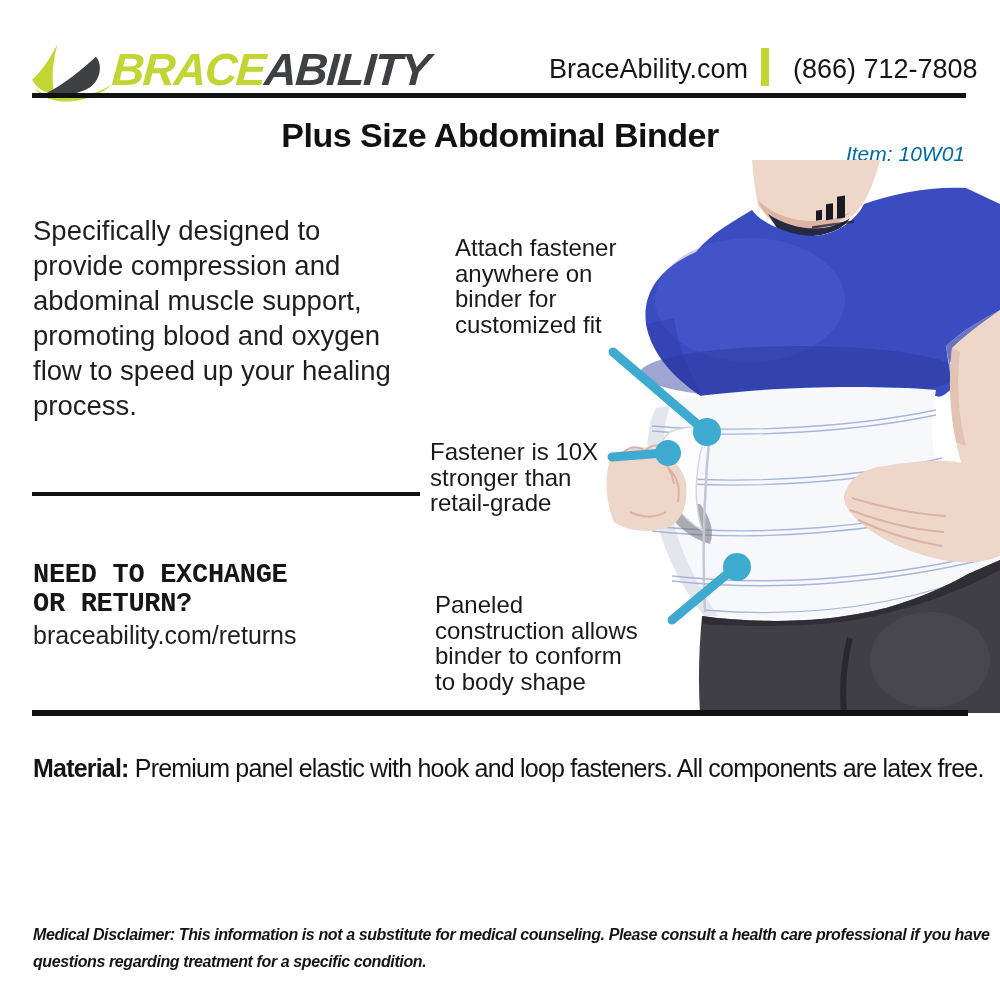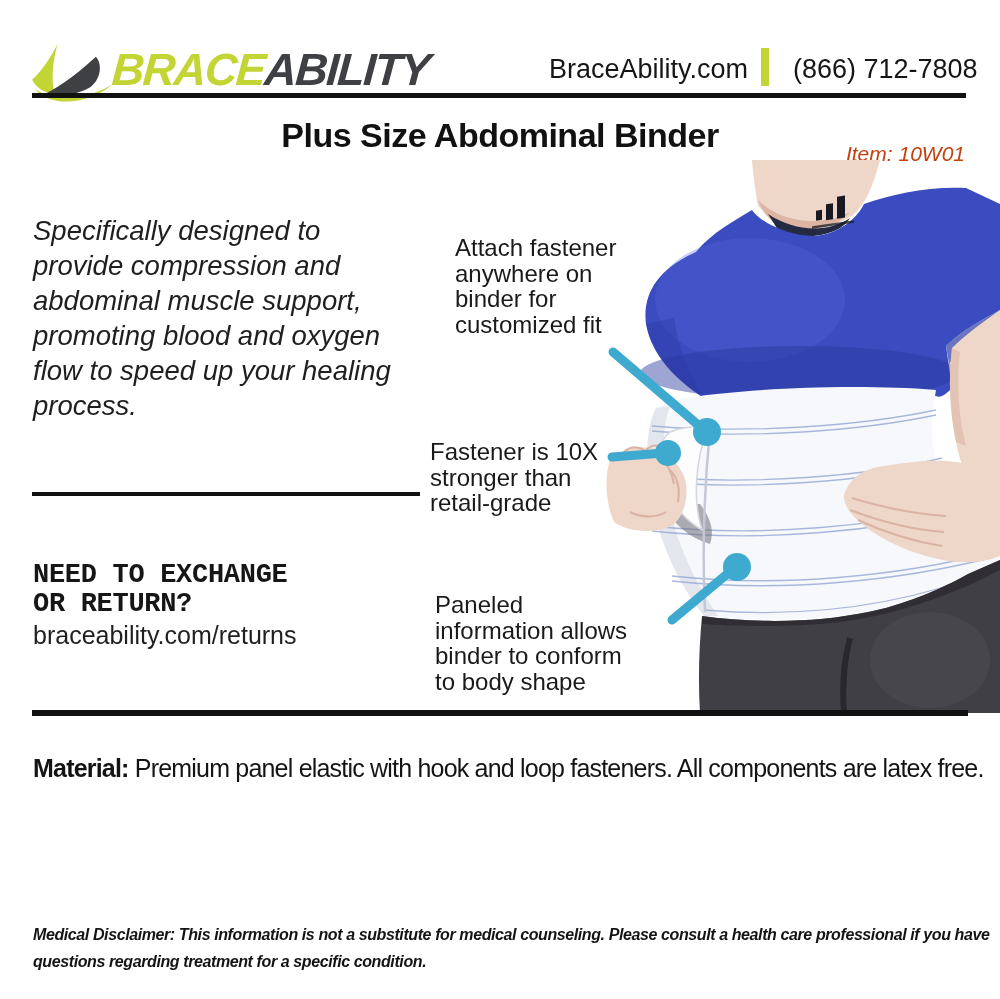--- a/index.html
+++ b/index.html
@@ -15,24 +15,24 @@
   #brand-wordmark .d{color:#3f4043;}
   #website{left:549px;top:54px;font-size:27px;color:#161616;}
   #header-sep-bar{left:761px;top:48px;width:8px;height:38px;background:#c3d534;}
   #phone{left:793px;top:54px;font-size:27px;color:#161616;}
   .rule{background:#111111;}
   #header-rule{left:32px;top:93px;width:934px;height:5px;}
 
   
   #page-title{left:0;top:116px;width:1000px;text-align:center;font-size:34px;font-weight:bold;
               color:#111111;letter-spacing:-0.5px;}
-  #item-code{left:790px;top:142px;width:175px;text-align:right;font-style:italic;font-size:21px;color:#c2410c;}
+  #item-code{left:790px;top:142px;width:175px;text-align:right;font-style:italic;font-size:21px;color:#0369a1;}
 
   
-  #intro{left:33px;top:213px;width:430px;font-size:27.5px;line-height:35px;color:#1f1f1f;font-style:italic;}
+  #intro{left:33px;top:213px;width:430px;font-size:27.5px;line-height:35px;color:#1f1f1f;}
 
   
   #mid-rule{left:32px;top:492px;width:388px;height:4px;}
   #bottom-rule{left:32px;top:710px;width:936px;height:6px;}
 
   
   #returns-heading{left:33px;top:561px;width:340px;font-size:27px;font-weight:bold;line-height:29px;
                    color:#161616;letter-spacing:-0.3px;font-family:Liberation Mono, monospace;}
   #returns-url{left:33px;top:621px;font-size:25px;color:#1f1f1f;}
 
@@ -86,21 +86,21 @@
   <div class="abs" id="returns-url">braceability.com/returns</div>
 
   <div class="abs pre callout" id="callout-1">Attach fastener
 anywhere on
 binder for
 customized fit</div>
   <div class="abs pre callout" id="callout-2">Fastener is 10X
 stronger than
 retail-grade</div>
   <div class="abs pre callout" id="callout-3">Paneled
-information allows
+construction allows
 binder to conform
 to body shape</div>
 
   <svg class="abs" id="photo" viewBox="0 0 400 553">
 
     <g>
       <path d="M152,0 L280,0 C273,26 266,44 252,56 C220,76 180,70 158,46 C155,30 153,14 152,0 Z" fill="#eed6c9"></path>
       <path d="M158,40 C180,62 220,68 250,52 C240,66 210,74 184,68 C170,62 162,52 158,40 Z" fill="#dcb5a5"></path>
       <path d="M168,54 C195,72 228,73 250,58 C240,76 202,82 178,70 Z" fill="#232a42"></path>
     </g>

